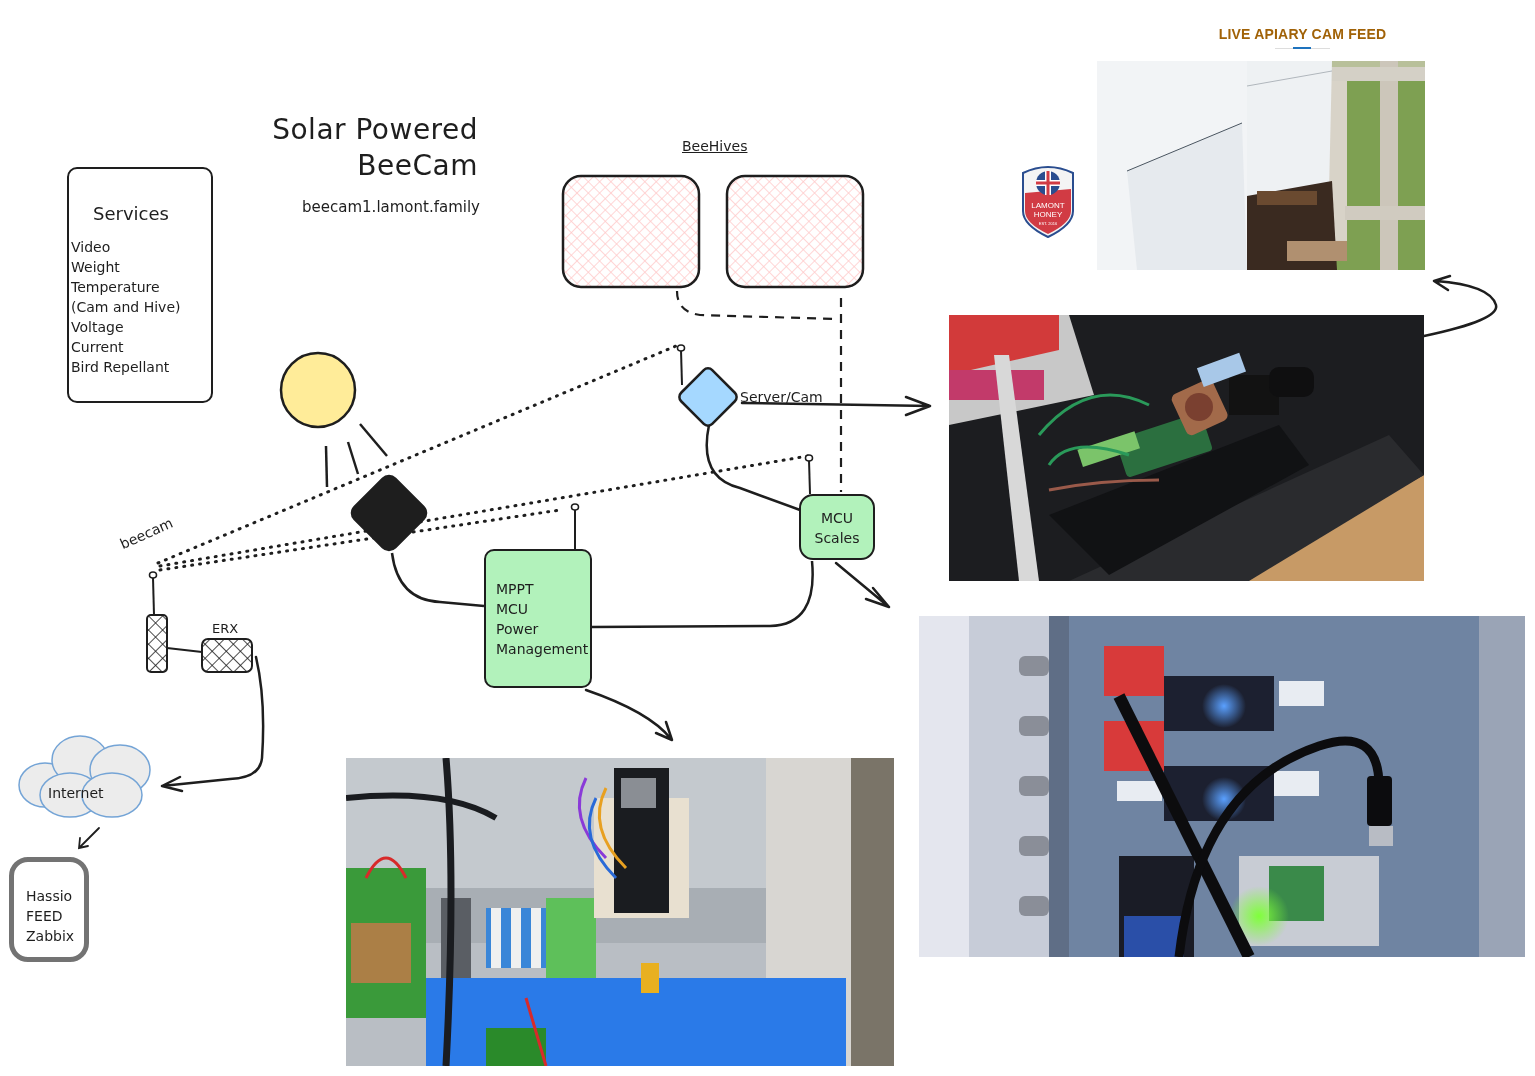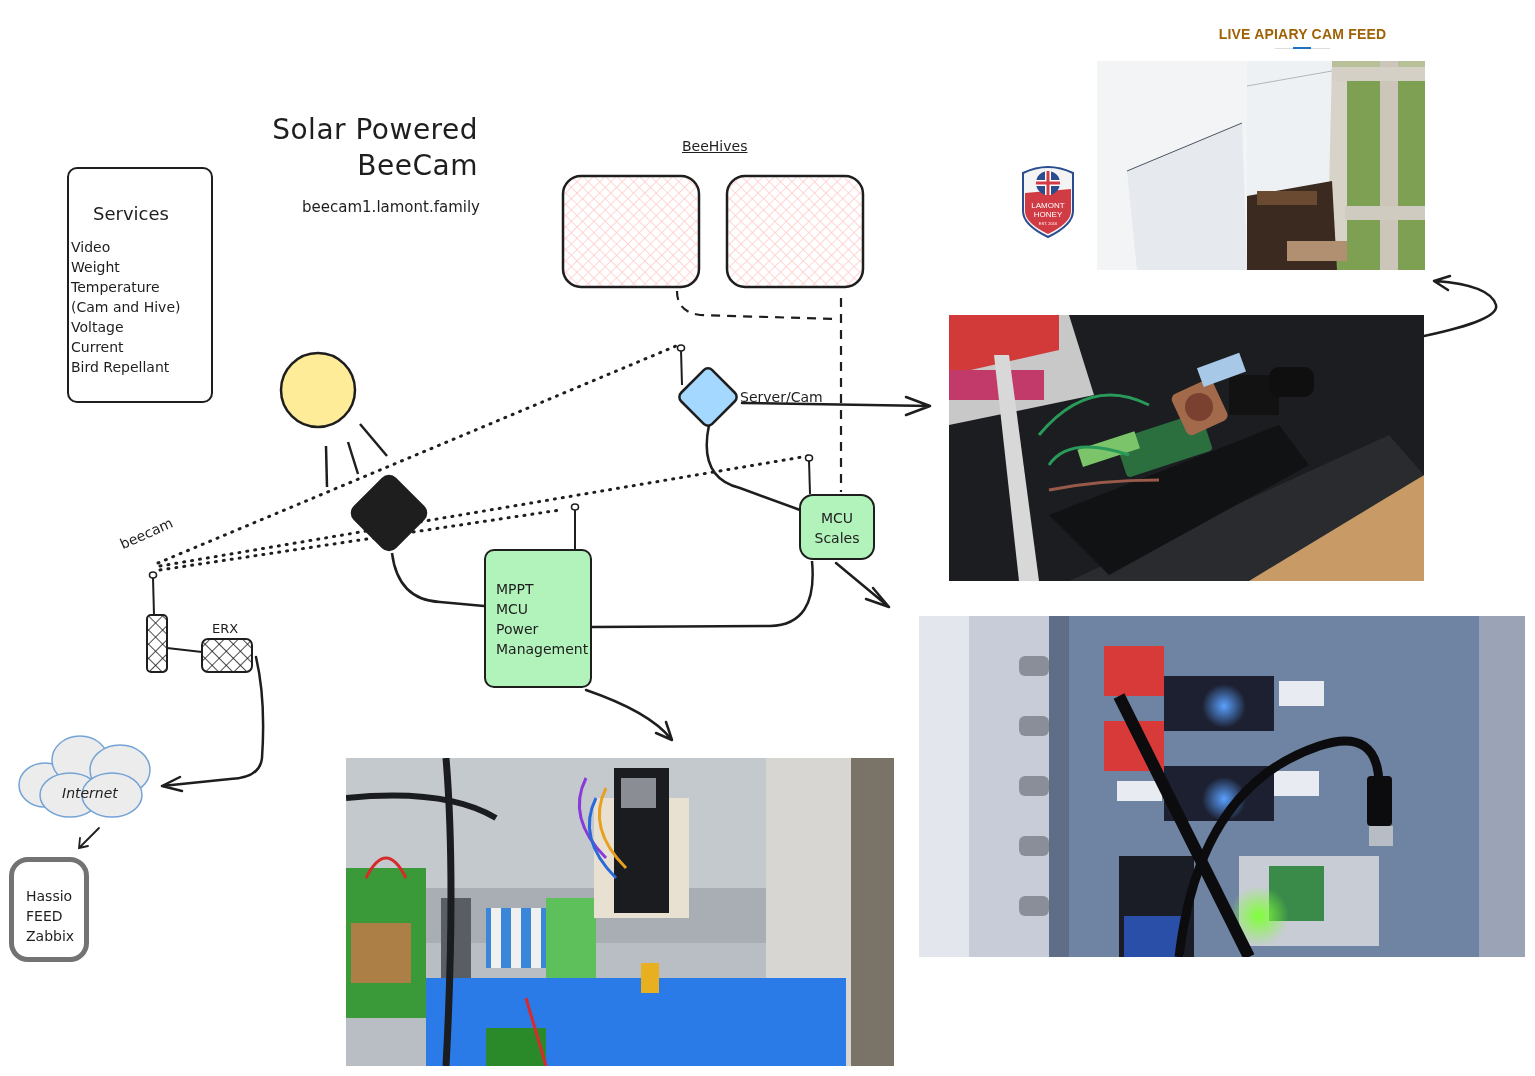--- a/index.html
+++ b/index.html
@@ -126,21 +126,21 @@
   </div>
 </div>
 
 <div class="abs green-box mcu">
   <div class="mcu-text hand">
     <div>MCU</div>
     <div>Scales</div>
   </div>
 </div>
 
-<div class="abs hand label-sm" style="left:62px;top:785px;font-style:italic;">Internet</div>
+<div class="abs hand label-sm" style="left:48px;top:785px;">Internet</div>
 
 <div class="abs hassio-box">
   <div class="hassio-text hand">
     <div>Hassio</div>
     <div>FEED</div>
     <div>Zabbix</div>
   </div>
 </div>
 
 <div class="abs feed-title">LIVE APIARY CAM FEED</div>

